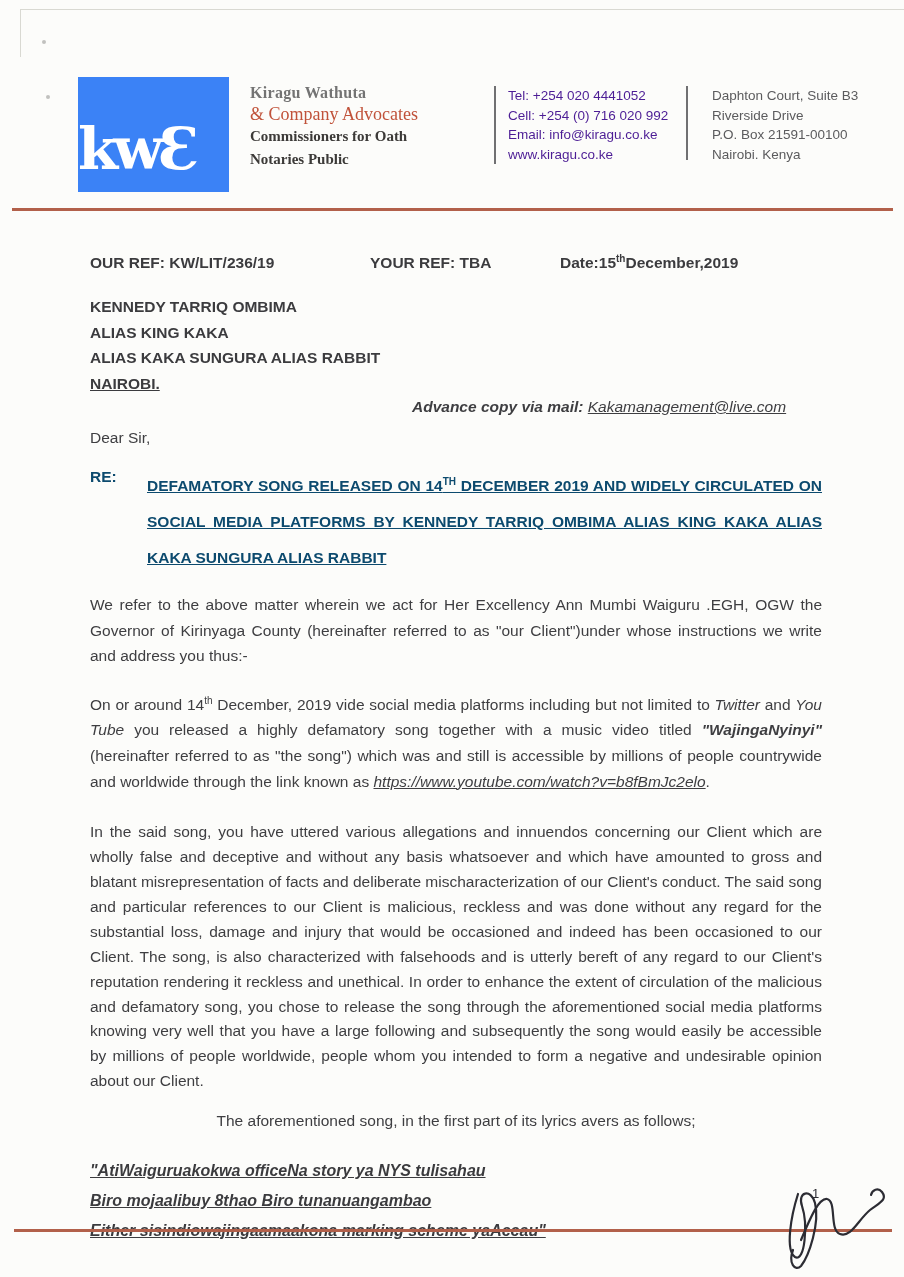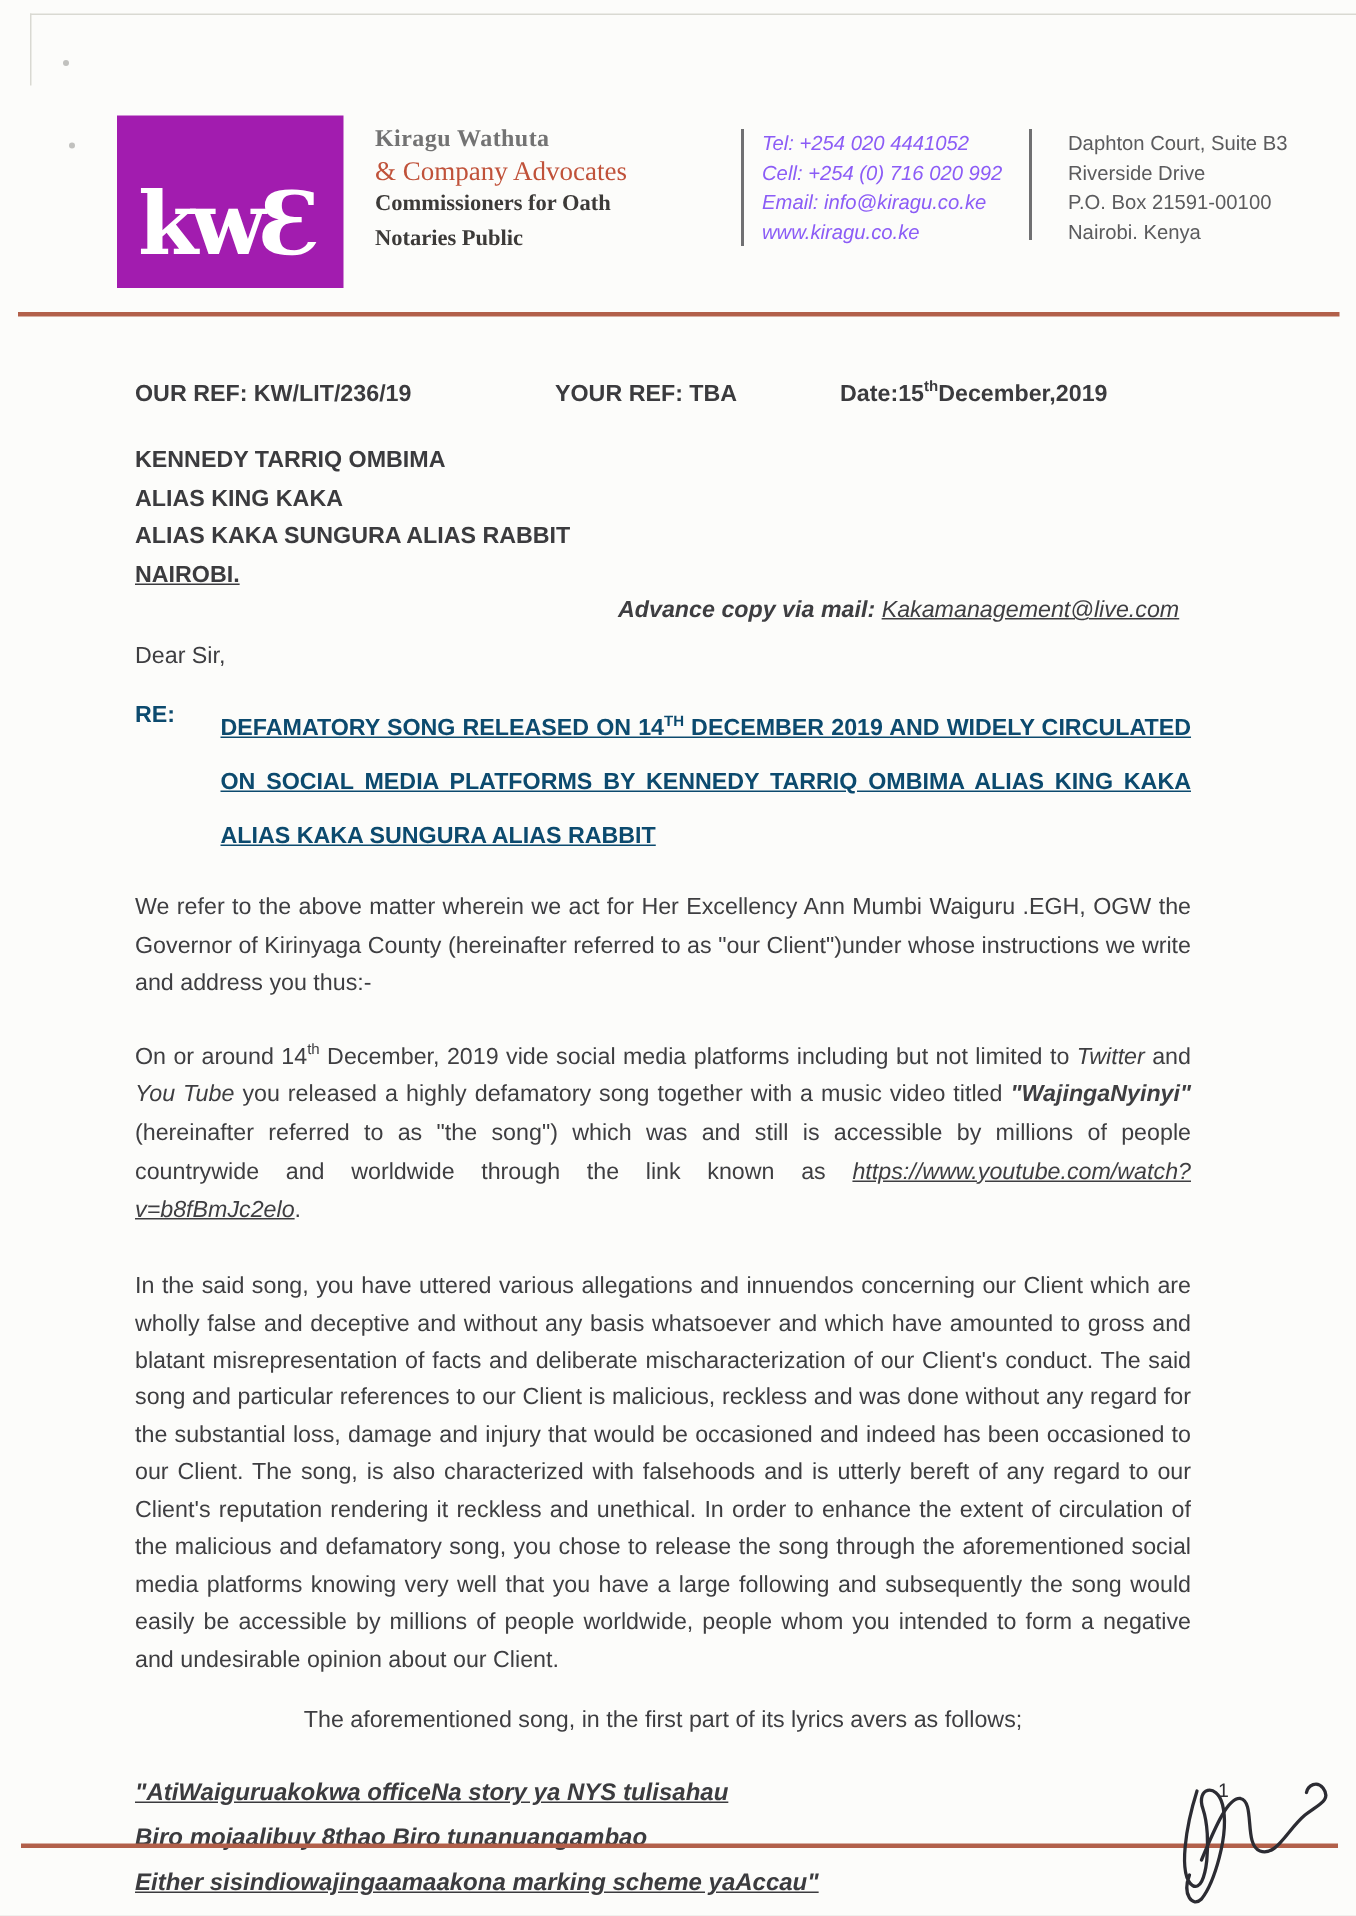--- a/index.html
+++ b/index.html
@@ -14,41 +14,41 @@
     overflow:hidden;
   }
   
   .scan-edge-top { position:absolute; left:20px; top:9px; width:884px; height:1px; background:#d9d9d2; }
   .scan-edge-left { position:absolute; left:20px; top:9px; width:1px; height:48px; background:#d9d9d2; }
   .speck { position:absolute; width:4px; height:4px; border-radius:50%; background:#9a9a96; opacity:.6; }
   
   .header { position:relative; width:100%; height:214px; }
   .logo-box {
     position:absolute; left:78px; top:77px; width:151px; height:115px;
-    background:#a21caf;
-    display:flex; align-items:flex-end; justify-content:center;
+    background:#3b82f6;
+    display:flex; align-items:flex-end; justify-content:flex-start;
   }
   .logo-text {
     font-family:"DejaVu Serif", serif; font-weight:bold;
     font-size:58px; line-height:1; color:#ffffff;
     letter-spacing:-5px; padding-bottom:14px; padding-right:6px;
   }
   .firm-block { position:absolute; left:250px; top:84px; font-family:"Liberation Serif","DejaVu Serif",serif; }
   .firm-name   { font-size:16px; font-weight:bold; color:#737373; letter-spacing:.3px; }
   .firm-suffix { font-size:18px; font-weight:normal; color:#c0523a; margin-top:2px; }
   .firm-sub1   { font-size:15px; font-weight:bold; color:#3c3a38; margin-top:3px; }
   .firm-sub2   { font-size:15px; font-weight:bold; color:#3c3a38; margin-top:6px; }
   .vdiv { position:absolute; width:2px; background:#707072; }
   .vdiv1 { left:494px; top:86px; height:78px; }
   .vdiv2 { left:686px; top:86px; height:74px; }
-  .contact-block { position:absolute; left:508px; top:86px; font-size:13.5px; line-height:19.5px; color:#8b5cf6;font-style:italic; }
+  .contact-block { position:absolute; left:508px; top:86px; font-size:13.5px; line-height:19.5px; color:#4c1d95; }
   .address-block { position:absolute; left:712px; top:86px; font-size:13.5px; line-height:19.5px; color:#5b5b5d; }
   .header-rule { position:absolute; left:12px; top:208px; width:881px; height:3px; background:#b2604a; }
   
-  .content { position:relative; padding:0 110px 0 90px; font-size:15.5px; }
+  .content { position:relative; padding:0 82px 0 90px; font-size:15.5px; }
   .ref-row { display:flex; margin-top:40px; font-weight:bold; color:#3b3b3e; font-size:15.5px; }
   .ref-our  { width:280px; }
   .ref-your { width:190px; }
   sup { font-size:10px; vertical-align:super; line-height:0; }
   .recipient { margin-top:22px; font-weight:bold; line-height:25.5px; color:#3b3b3e; }
   .u { text-decoration:underline; }
   .advance { margin-top:2px; padding-left:322px; font-size:15.5px; white-space:nowrap; }
   .advance-label { font-weight:bold; font-style:italic; }
   .advance-email { font-style:italic; text-decoration:underline; }
   .salutation { margin-top:13px; }

